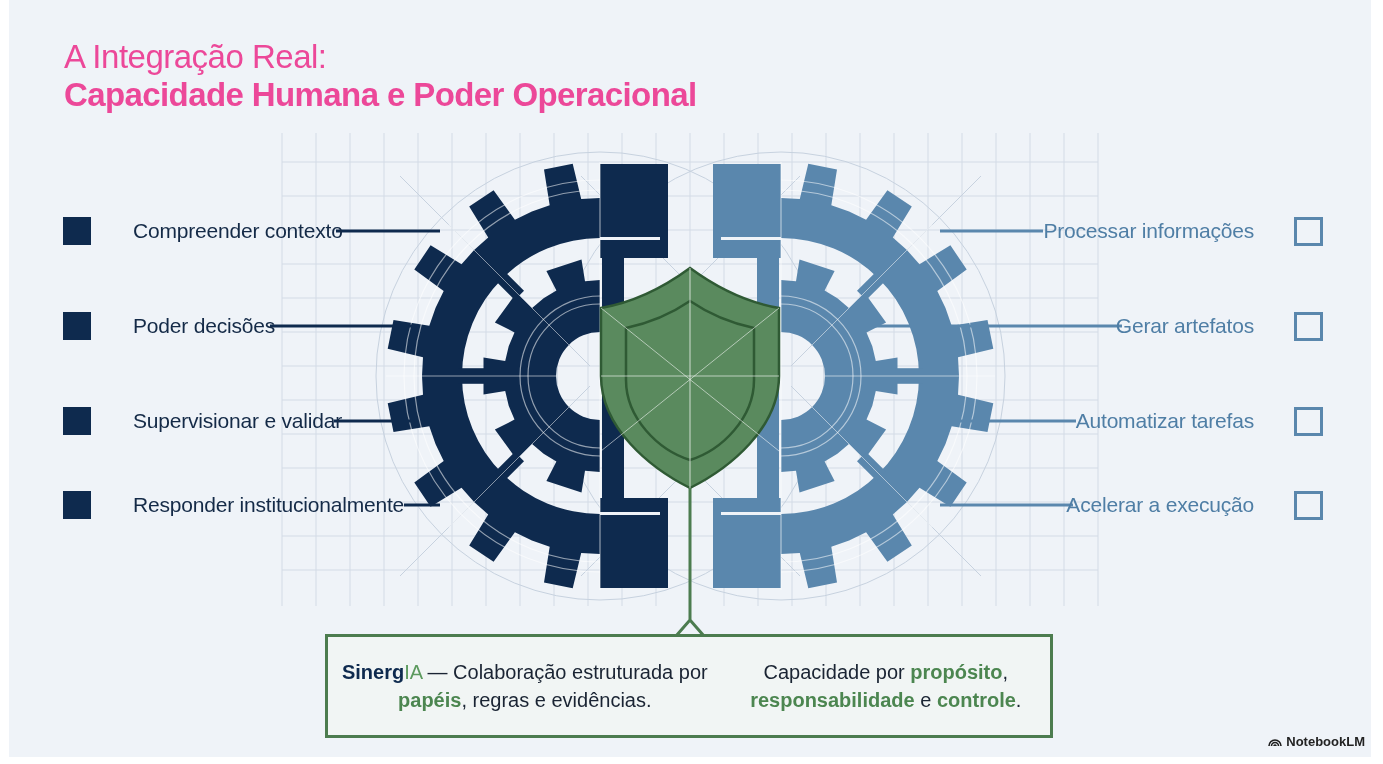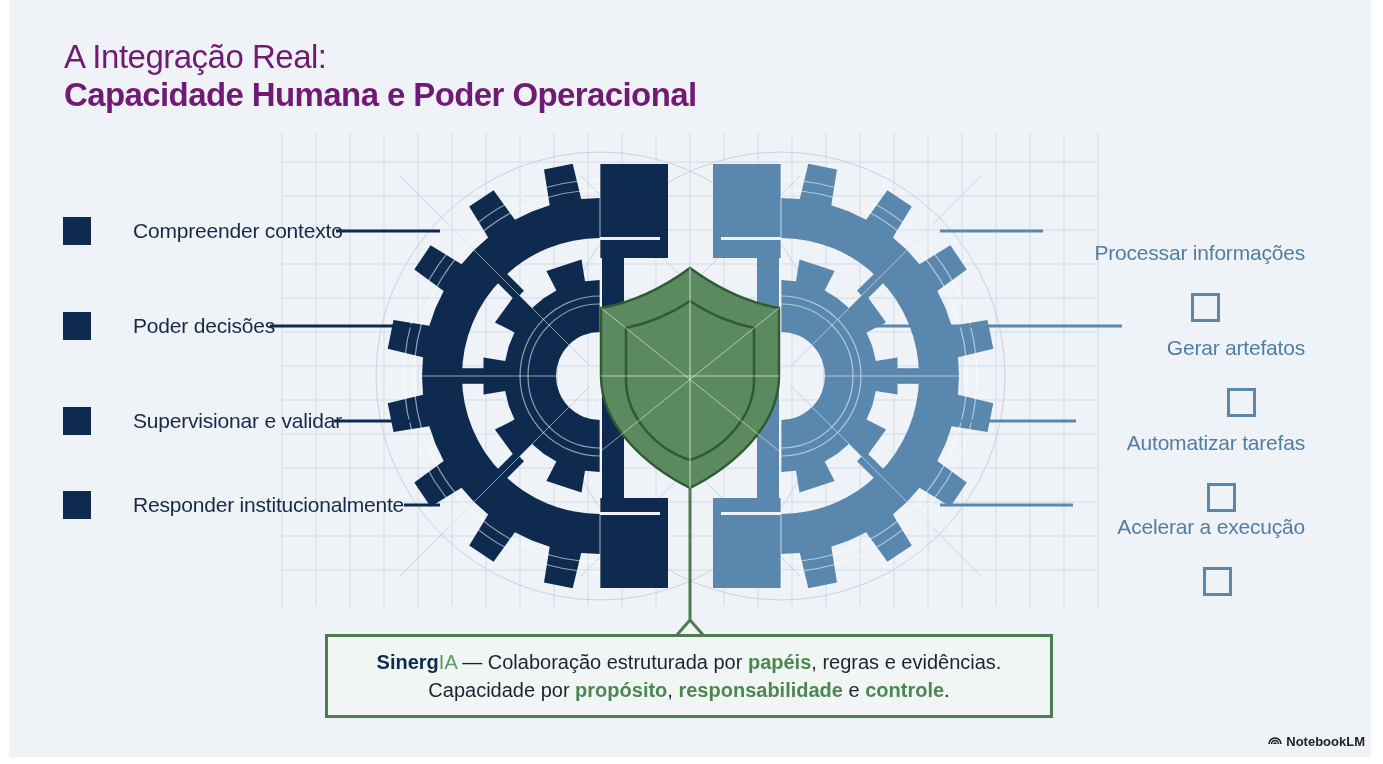--- a/index.html
+++ b/index.html
@@ -4,43 +4,43 @@
 <style>
   html, body { margin:0; padding:0; }
   body {
     width:1383px; height:764px; background:#ffffff; position:relative; overflow:hidden;
     font-family:"Liberation Sans", sans-serif;
   }
   .slide {
     position:absolute; left:9px; top:0; width:1362px; height:757px;
     background:#eff3f8;
   }
-  .title-wrap { position:absolute; left:64px; top:38px; color:#701a75; }
+  .title-wrap { position:absolute; left:64px; top:38px; color:#ec4899; }
   .title-line1 { font-size:33px; font-weight:400; letter-spacing:-0.5px; line-height:38px; }
   .title-line2 { font-size:33px; font-weight:700; letter-spacing:-0.6px; line-height:38px; }
   svg.art { position:absolute; left:0; top:0; }
   .item { position:absolute; display:flex; align-items:center; height:30px;gap:28px; }
   .item-left { left:63px; }
-  .item-right { right:66px; flex-direction:column;margin-top:25px; }
+  .item-right { right:60px; flex-direction:row; }
   .sq-filled { width:28px; height:28px; background:#0e2a4e; flex:none; }
   .sq-outline { width:23px; height:23px; border:3px solid #5a87ad; flex:none; box-sizing:content-box; }
   .label-left { font-size:21px; color:#142a47; margin-left:14px; letter-spacing:-0.2px; }
   .label-right { font-size:21px; color:#4f7ea5; margin-right:12px; letter-spacing:-0.2px; }
   .callout {
-    position:absolute; left:325px; top:634px; width:728px; height:84px;
+    position:absolute; left:325px; top:634px; width:728px; height:104px;
     border:3px solid #4c7c4f; box-sizing:border-box; background:#f1f5f4;
-    display:flex; flex-direction:column; align-items:center; justify-content:center;
+    display:flex; flex-direction:row; align-items:center; justify-content:center;
     font-size:20px; color:#1a2433; line-height:28px; text-align:center;
   }
   .brand-dark { color:#0e2a4e; font-weight:700; }
   .brand-green { color:#5c9a5e; font-weight:400; }
   .hl { color:#4c8650; font-weight:700; }
   .watermark {
     position:absolute; right:18px; top:734px; font-size:13px; color:#1d1d1d;
-    display:flex; align-items:flex-start; gap:4px; font-weight:400;
+    display:flex; align-items:center; gap:4px; font-weight:400;
   }
 </style>
 </head>
 <body>
 
 <div class="slide"></div>
 
 <svg class="art" width="1383" height="764" viewBox="0 0 1383 764">
   <g id="grid">
       <line x1="282" y1="133" x2="282" y2="606" stroke="#d3dbe6" stroke-width="1"></line>

